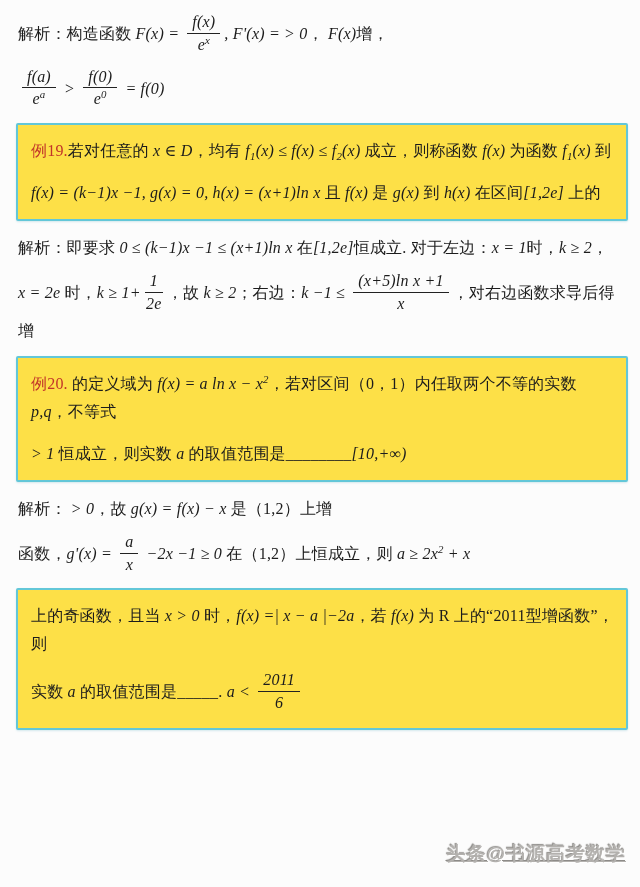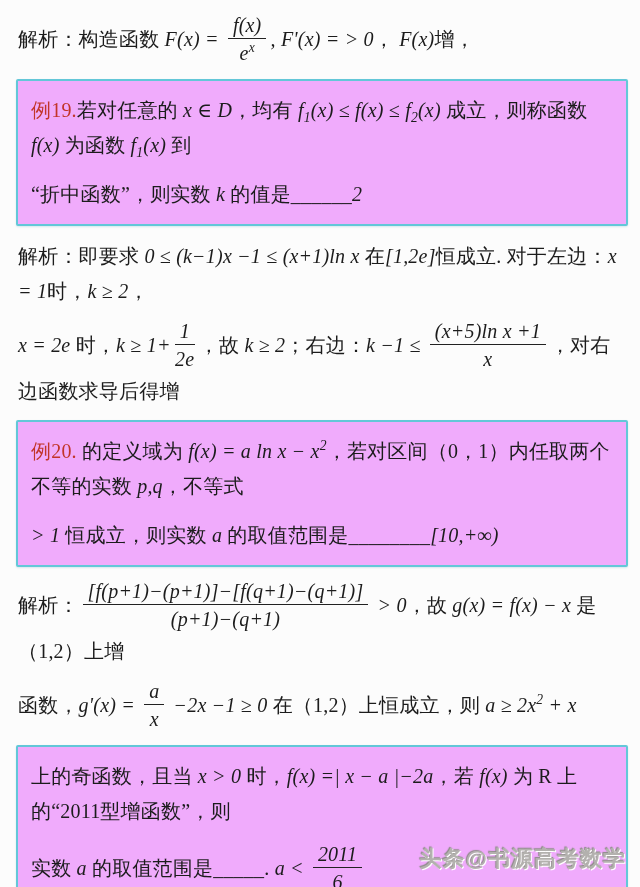--- a/index.html
+++ b/index.html
@@ -15,30 +15,30 @@
     width: 640px;
     height: 887px;
     padding: 14px 12px 0 16px;
     background: #fcfcfc;
   }
   .para { margin: 0 2px 10px 2px; }
   .para .line { margin-bottom: 11px; }
   .box {
     border: 2px solid #63c7d8;
     border-radius: 2px;
-    background: #f0abfc;
+    background: #fde047;
     padding: 12px 12px 10px 13px;
     margin: 8px 0 13px 0;
     box-shadow: 0 1px 2px rgba(100,180,200,0.25);
   }
   .box .line { margin-bottom: 14px; }
   .box .line:last-child { margin-bottom: 2px; }
   .line {
     line-height: 1.75;
-    font-size: 20px;
+    font-size: 16px;
     letter-spacing: 0.2px;
   }
   .tx { font-style: normal; }
   .mi { font-style: italic; }
   .rd { color: #c23529; font-style: normal; }
   .sp { font-size: 0.68em; vertical-align: super; font-style: italic; line-height: 0; }
   .sb { font-size: 0.68em; vertical-align: sub; font-style: italic; line-height: 0; }
   .frac {
     display: inline-flex;
     flex-direction: column;
@@ -47,63 +47,68 @@
     margin: 0 4px;
     line-height: 1.3;
     position: relative;
     top: -2px;
   }
   .frac .num { border-bottom: 1.2px solid #222; padding: 0 5px 0 5px; display: block; }
   .frac .den { padding-top: 1px; display: block; text-align: center; }
   .watermark {
     position: absolute;
     right: 14px;
-    bottom: 13px;
+    bottom: 20px;
     font-family: "Liberation Sans", "DejaVu Sans", sans-serif;
     font-weight: bold;
-    font-size: 22px;
+    font-size: 19px;
     color: #b3b1ae;
     letter-spacing: 1px;
     text-shadow: 1px 1px 0 #ffffff, -1px -1px 1px #8d8b88;
+    text-decoration: underline;
   }
 </style>
 </head>
 <body>
 
 <div class="page">
   <div id="doc">
       <div class="para">
         <div class="line"><span class="tx">解析：构造函数 </span><span class="mi">F(x) = </span><span class="frac">
             <span class="num"><span class="mi">f(x)</span></span>
             <span class="den"><span class="mi">e</span><span class="sp">x</span></span>
           </span><span class="mi">, F'(x) = </span><span class="mi"> &gt; 0</span><span class="tx">， </span><span class="mi">F(x)</span><span class="tx">增，</span></div>
+        <div class="line"><span class="frac">
+            <span class="num"><span class="mi">f(a)</span></span>
+            <span class="den"><span class="mi">e</span><span class="sp">a</span></span>
+          </span><span class="mi"> &gt; </span><span class="frac">
+            <span class="num"><span class="mi">f(0)</span></span>
+            <span class="den"><span class="mi">e</span><span class="sp">0</span></span>
+          </span><span class="mi"> = f(0)</span></div>
       </div>
       <div class="box">
         <div class="line"><span class="rd">例19.</span><span class="tx">若对任意的 </span><span class="mi">x ∈ D</span><span class="tx">，均有 </span><span class="mi">f</span><span class="sb">1</span><span class="mi">(x) ≤ f(x) ≤ f</span><span class="sb">2</span><span class="mi">(x)</span><span class="tx"> 成立，则称函数 </span><span class="mi">f(x)</span><span class="tx"> 为函数 </span><span class="mi">f</span><span class="sb">1</span><span class="mi">(x)</span><span class="tx"> 到</span></div>
-        <div class="line"><span class="tx">“折中函数”，则实数 </span><span class="mi">k</span><span class="tx"> 的值是______</span><span class="mi">2</span></div>
+        <div class="line"><span class="mi">f(x) = (k−1)x −1, g(x) = 0, h(x) = (x+1)ln x</span><span class="tx"> 且 </span><span class="mi">f(x)</span><span class="tx"> 是 </span><span class="mi">g(x)</span><span class="tx"> 到 </span><span class="mi">h(x)</span><span class="tx"> 在区间</span><span class="mi">[1,2e]</span><span class="tx"> 上的</span></div>
       </div>
       <div class="para">
         <div class="line"><span class="tx">解析：即要求 </span><span class="mi">0 ≤ (k−1)x −1 ≤ (x+1)ln x</span><span class="tx"> 在</span><span class="mi">[1,2e]</span><span class="tx">恒成立. 对于左边：</span><span class="mi">x = 1</span><span class="tx">时，</span><span class="mi">k ≥ 2</span><span class="tx">，</span></div>
         <div class="line"><span class="mi">x = 2e</span><span class="tx"> 时，</span><span class="mi">k ≥ 1+</span><span class="frac">
             <span class="num"><span class="mi">1</span></span>
             <span class="den"><span class="mi">2e</span></span>
           </span><span class="tx">，故 </span><span class="mi">k ≥ 2</span><span class="tx">；右边：</span><span class="mi">k −1 ≤ </span><span class="frac">
             <span class="num"><span class="mi">(x+5)ln x +1</span></span>
             <span class="den"><span class="mi">x</span></span>
           </span><span class="tx">，对右边函数求导后得增</span></div>
       </div>
       <div class="box">
         <div class="line"><span class="rd">例20.</span><span class="tx"> 的定义域为 </span><span class="mi">f(x) = a ln x − x</span><span class="sp">2</span><span class="tx">，若对区间（0，1）内任取两个不等的实数 </span><span class="mi">p,q</span><span class="tx">，不等式</span></div>
         <div class="line"><span class="mi"> &gt; 1</span><span class="tx"> 恒成立，则实数 </span><span class="mi">a</span><span class="tx"> 的取值范围是________</span><span class="mi">[10,+∞)</span></div>
       </div>
       <div class="para">
-        <div class="line"><span class="tx">解析：</span><span class="frac">
-            <span class="num"><span class="mi">[f(p+1)−(p+1)]−[f(q+1)−(q+1)]</span></span>
-            <span class="den"><span class="mi">(p+1)−(q+1)</span></span>
-          </span><span class="mi"> &gt; 0</span><span class="tx">，故 </span><span class="mi">g(x) = f(x) − x</span><span class="tx"> 是（1,2）上增</span></div>
+        <div class="line"><span class="tx">解析：</span><span class="mi"> &gt; 0</span><span class="tx">，故 </span><span class="mi">g(x) = f(x) − x</span><span class="tx"> 是（1,2）上增</span></div>
         <div class="line"><span class="tx">函数，</span><span class="mi">g'(x) = </span><span class="frac">
             <span class="num"><span class="mi">a</span></span>
             <span class="den"><span class="mi">x</span></span>
           </span><span class="mi"> −2x −1 ≥ 0</span><span class="tx"> 在（1,2）上恒成立，则 </span><span class="mi">a ≥ 2x</span><span class="sp">2</span><span class="mi"> + x</span></div>
       </div>
       <div class="box">
         <div class="line"><span class="tx">上的奇函数，且当 </span><span class="mi">x &gt; 0</span><span class="tx"> 时，</span><span class="mi">f(x) =| x − a |−2a</span><span class="tx">，若 </span><span class="mi">f(x)</span><span class="tx"> 为 R 上的“2011型增函数”，则</span></div>
         <div class="line"><span class="tx">实数 </span><span class="mi">a</span><span class="tx"> 的取值范围是_____.  </span><span class="mi">a &lt; </span><span class="frac">
             <span class="num"><span class="mi">2011</span></span>
             <span class="den"><span class="mi">6</span></span>

